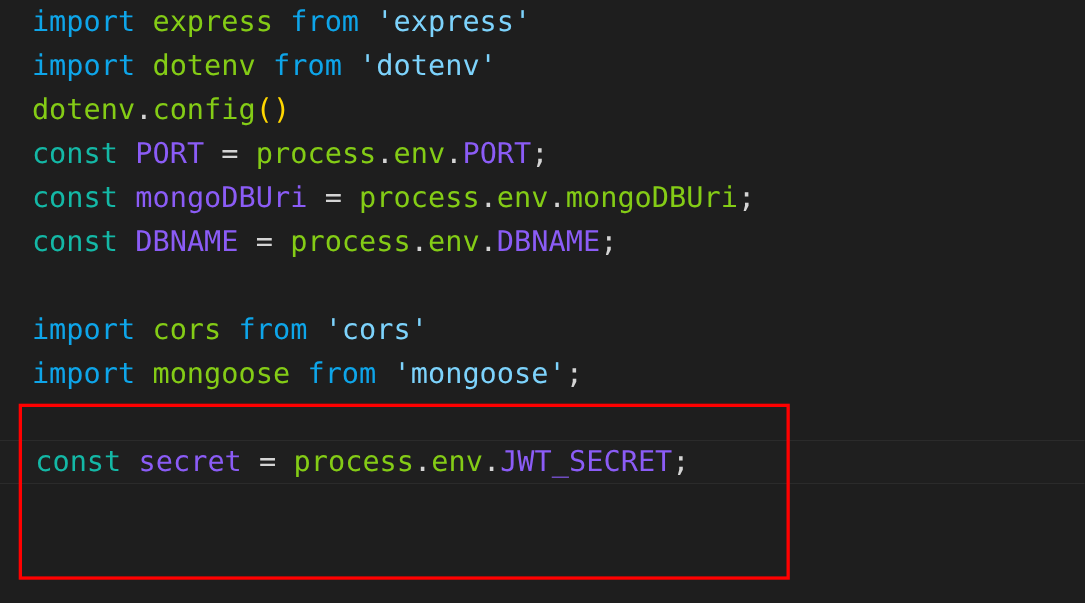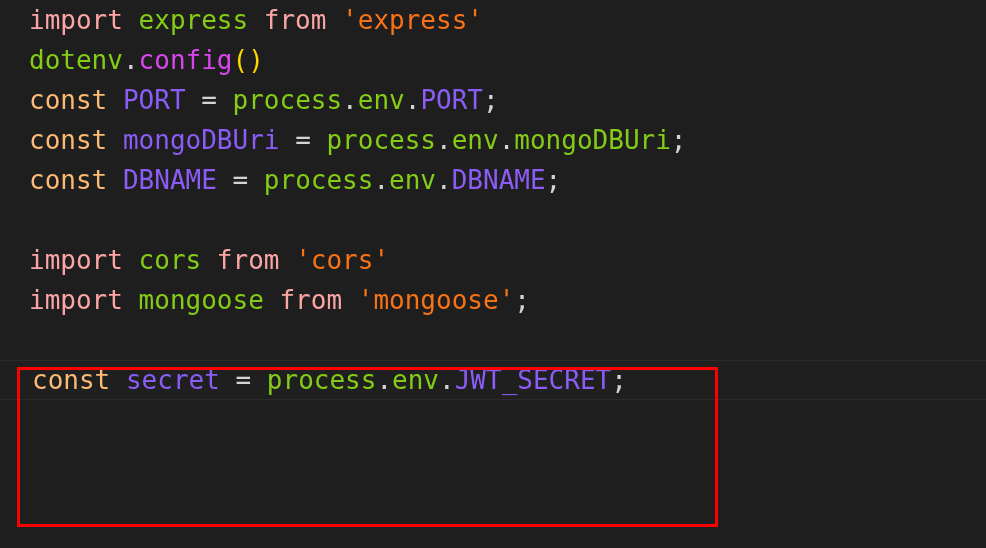--- a/index.html
+++ b/index.html
@@ -41,26 +41,26 @@
     color: #d4d4d4;
   }
 
   .code-line.is-current-line {
     background: #1f1f1f;
     box-shadow: inset 0 1px 0 #2b2b2b, inset 0 -1px 0 #2b2b2b;
     padding-left: 32px;
   }
 
   
-  .tok-keyword-import { color: #fca5a5; }   
-  .tok-keyword-decl   { color: #fdba74; }   
+  .tok-keyword-import { color: #0ea5e9; }   
+  .tok-keyword-decl   { color: #14b8a6; }   
   .tok-identifier     { color: #84cc16; }   
   .tok-const-var      { color: #8b5cf6; }   
-  .tok-string         { color: #f97316; }   
-  .tok-function       { color: #d946ef; }   
+  .tok-string         { color: #7dd3fc; }   
+  .tok-function       { color: #84cc16; }   
   .tok-punct          { color: #d4d4d4; }   
   .tok-paren          { color: #ffd700; }   
 
   
   #annotation-rect {
     position: absolute;
     left: 17px;
     top: 367px;
     width: 701px;
     height: 160px;
@@ -70,20 +70,21 @@
     background: transparent;
   }
 </style>
 </head>
 <body>
 
 <div id="editor">
 
   <div id="code-surface">
       <div class="code-line"><span class="tok-keyword-import">import</span><span class="tok-punct"> </span><span class="tok-identifier">express</span><span class="tok-punct"> </span><span class="tok-keyword-import">from</span><span class="tok-punct"> </span><span class="tok-string">'express'</span></div>
+      <div class="code-line"><span class="tok-keyword-import">import</span><span class="tok-punct"> </span><span class="tok-identifier">dotenv</span><span class="tok-punct"> </span><span class="tok-keyword-import">from</span><span class="tok-punct"> </span><span class="tok-string">'dotenv'</span></div>
       <div class="code-line"><span class="tok-identifier">dotenv</span><span class="tok-punct">.</span><span class="tok-function">config</span><span class="tok-paren">(</span><span class="tok-paren">)</span></div>
       <div class="code-line"><span class="tok-keyword-decl">const</span><span class="tok-punct"> </span><span class="tok-const-var">PORT</span><span class="tok-punct"> = </span><span class="tok-identifier">process</span><span class="tok-punct">.</span><span class="tok-identifier">env</span><span class="tok-punct">.</span><span class="tok-const-var">PORT</span><span class="tok-punct">;</span></div>
       <div class="code-line"><span class="tok-keyword-decl">const</span><span class="tok-punct"> </span><span class="tok-const-var">mongoDBUri</span><span class="tok-punct"> = </span><span class="tok-identifier">process</span><span class="tok-punct">.</span><span class="tok-identifier">env</span><span class="tok-punct">.</span><span class="tok-identifier">mongoDBUri</span><span class="tok-punct">;</span></div>
       <div class="code-line"><span class="tok-keyword-decl">const</span><span class="tok-punct"> </span><span class="tok-const-var">DBNAME</span><span class="tok-punct"> = </span><span class="tok-identifier">process</span><span class="tok-punct">.</span><span class="tok-identifier">env</span><span class="tok-punct">.</span><span class="tok-const-var">DBNAME</span><span class="tok-punct">;</span></div>
       <div class="code-line">&nbsp;</div>
       <div class="code-line"><span class="tok-keyword-import">import</span><span class="tok-punct"> </span><span class="tok-identifier">cors</span><span class="tok-punct"> </span><span class="tok-keyword-import">from</span><span class="tok-punct"> </span><span class="tok-string">'cors'</span></div>
       <div class="code-line"><span class="tok-keyword-import">import</span><span class="tok-punct"> </span><span class="tok-identifier">mongoose</span><span class="tok-punct"> </span><span class="tok-keyword-import">from</span><span class="tok-punct"> </span><span class="tok-string">'mongoose'</span><span class="tok-punct">;</span></div>
       <div class="code-line">&nbsp;</div>
       <div class="code-line is-current-line"><span class="tok-keyword-decl">const</span><span class="tok-punct"> </span><span class="tok-const-var">secret</span><span class="tok-punct"> = </span><span class="tok-identifier">process</span><span class="tok-punct">.</span><span class="tok-identifier">env</span><span class="tok-punct">.</span><span class="tok-const-var">JWT_SECRET</span><span class="tok-punct">;</span></div>
     </div>

